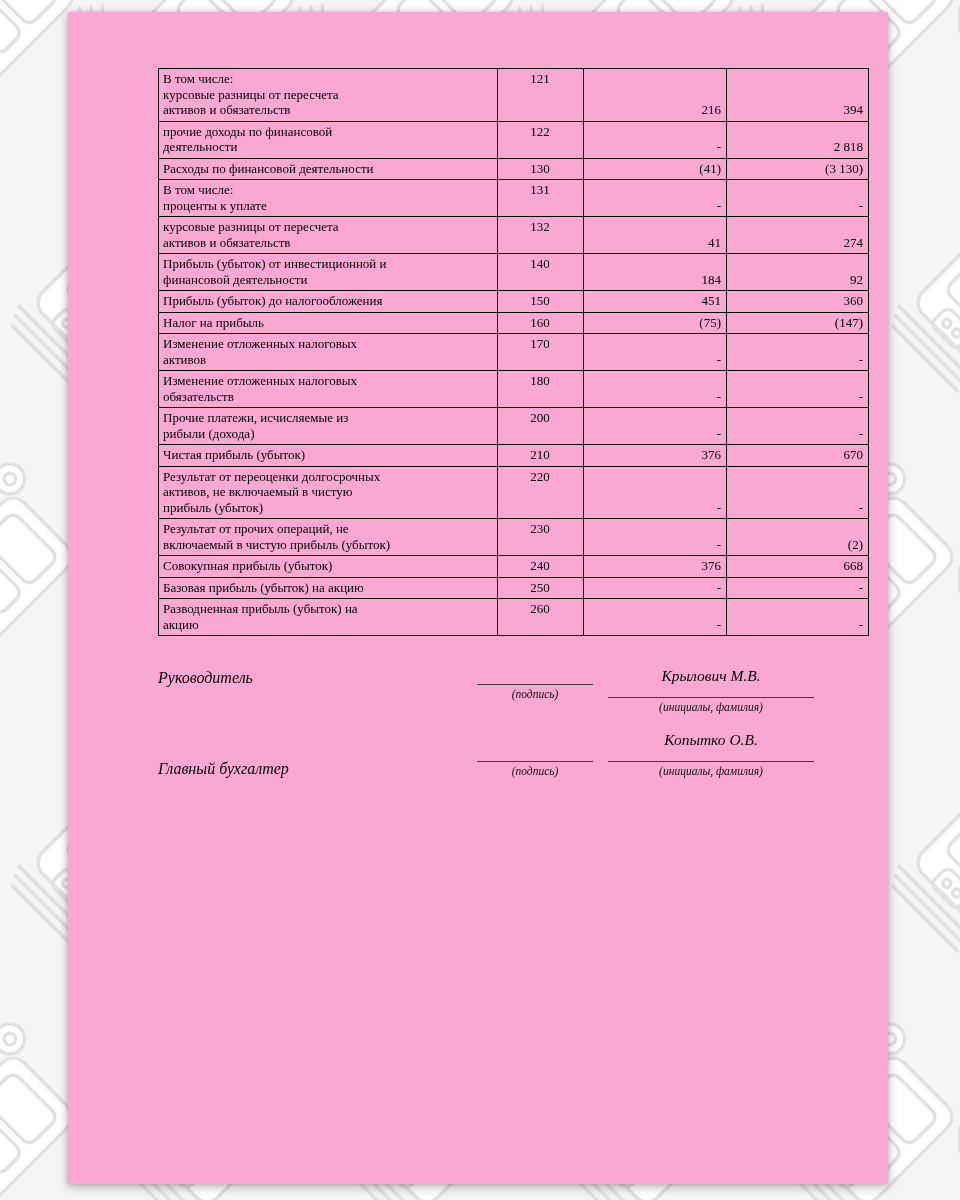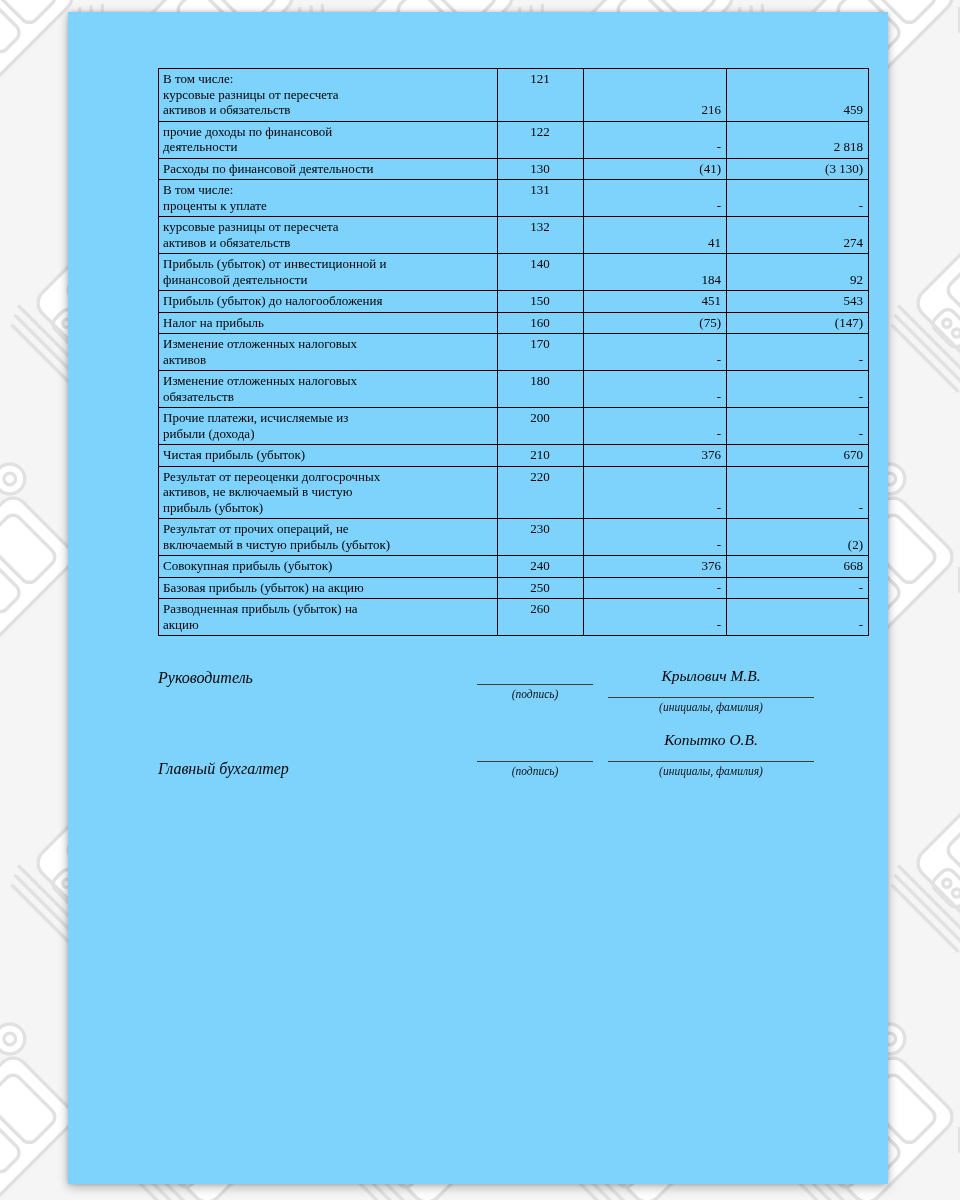--- a/index.html
+++ b/index.html
@@ -13,21 +13,21 @@
   .stage { position: relative; width: 960px; height: 1200px; }
 
   
   .bg-pattern { position: absolute; left: 0; top: 0; width: 960px; height: 1200px; }
 
   
   .page {
     position: absolute;
     left: 68px; top: 12px;
     width: 820px; height: 1172px;
-    background: #7dd3fc;
+    background: #f9a8d4;
     box-shadow: 0 3px 10px rgba(0,0,0,0.28), 0 0 4px rgba(0,0,0,0.15);
   }
 
   
   table.report {
     border-collapse: collapse;
     table-layout: fixed;
     margin: 56px 0 0 90px;
     width: 710px;
     font-size: 13px;
@@ -758,21 +758,21 @@
         <col style="width:143px">
         <col style="width:142px">
       </colgroup>
       <tbody>
           <tr>
             <td class="c-label">В том числе:
 курсовые разницы от пересчета
 активов и обязательств</td>
             <td class="c-code">121</td>
             <td class="c-val">216</td>
-            <td class="c-val">459</td>
+            <td class="c-val">394</td>
           </tr>
           <tr>
             <td class="c-label">прочие доходы по финансовой
 деятельности</td>
             <td class="c-code">122</td>
             <td class="c-val">-</td>
             <td class="c-val">2 818</td>
           </tr>
           <tr>
             <td class="c-label">Расходы по финансовой деятельности</td>
@@ -798,21 +798,21 @@
             <td class="c-label">Прибыль (убыток) от инвестиционной и
 финансовой деятельности</td>
             <td class="c-code">140</td>
             <td class="c-val">184</td>
             <td class="c-val">92</td>
           </tr>
           <tr>
             <td class="c-label">Прибыль (убыток) до налогообложения</td>
             <td class="c-code">150</td>
             <td class="c-val">451</td>
-            <td class="c-val">543</td>
+            <td class="c-val">360</td>
           </tr>
           <tr>
             <td class="c-label">Налог на прибыль</td>
             <td class="c-code">160</td>
             <td class="c-val">(75)</td>
             <td class="c-val">(147)</td>
           </tr>
           <tr>
             <td class="c-label">Изменение отложенных налоговых
 активов</td>

